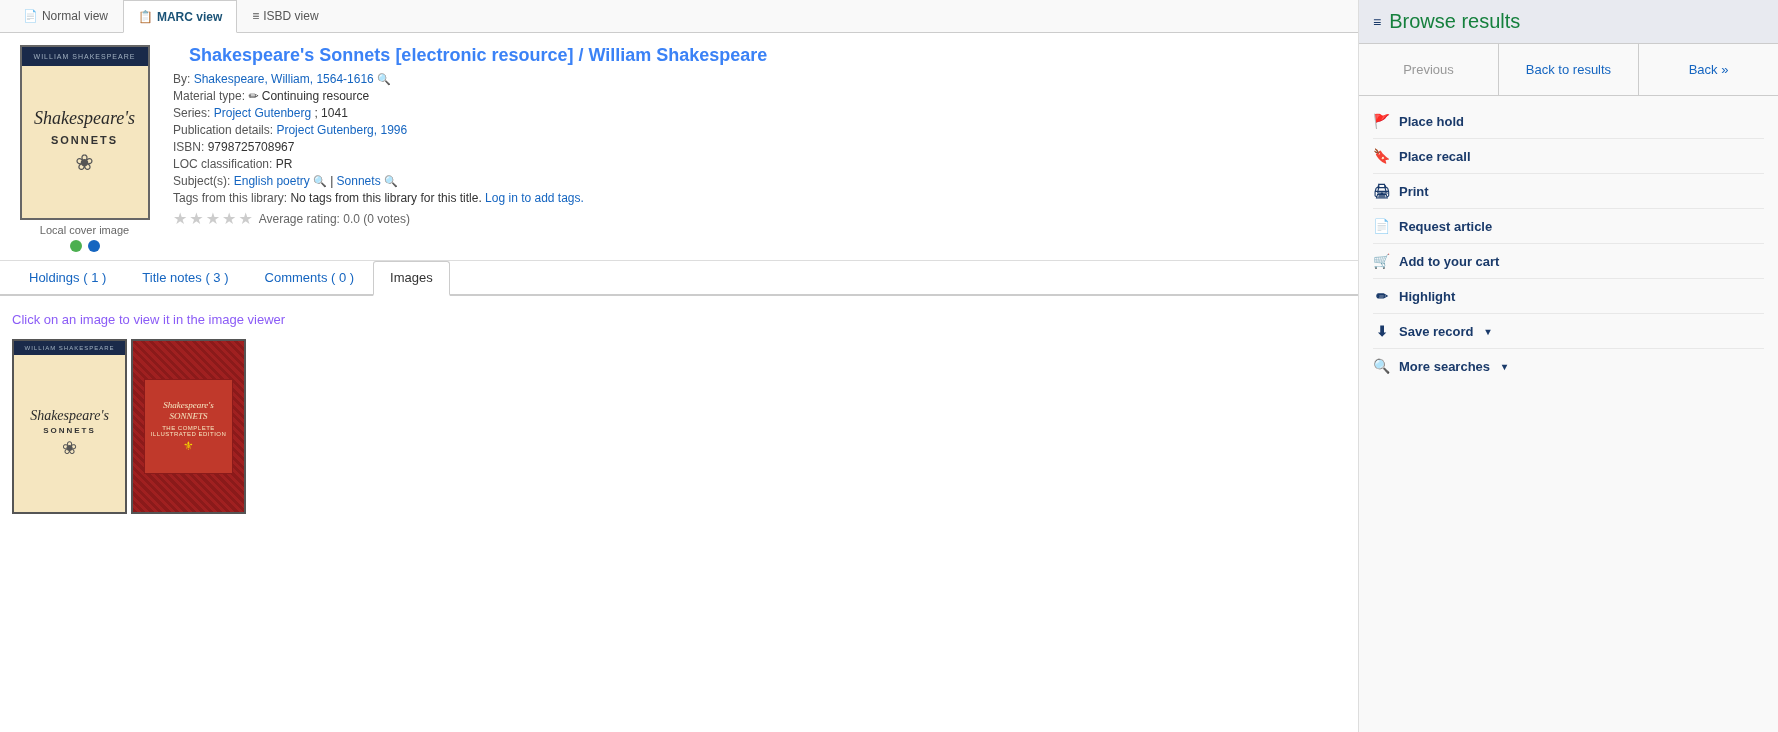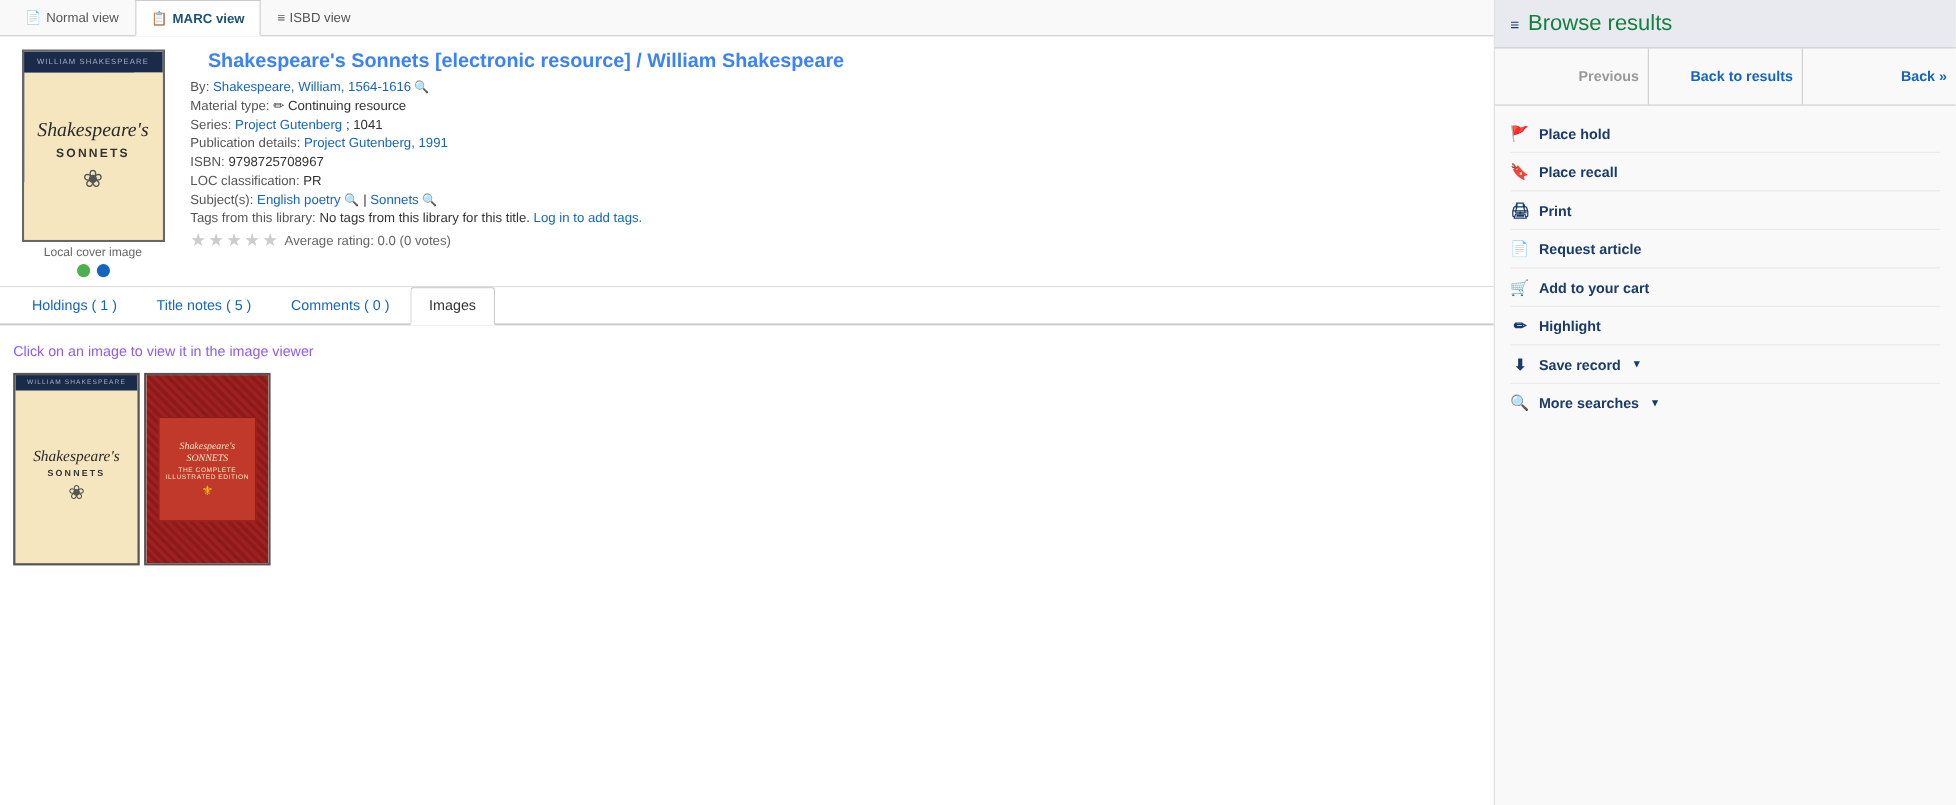--- a/index.html
+++ b/index.html
@@ -72,21 +72,21 @@
     .thumb2-title { font-family: Georgia, serif; font-style: italic; font-size: 9px; color: #f5e6c0; text-align: center; line-height: 1.3; }
     .thumb2-subtitle { font-size: 6px; color: #f5e6c0; text-align: center; margin-top: 2px; letter-spacing: 0.5px; }
     .thumb2-figure { font-size: 12px; color: #f5d700; margin-top: 2px; }
 
     
     .sidebar { width: 420px; background: #f9f9f9; border-left: 1px solid #ddd; padding: 0; }
     .sidebar-header { background: #e8eaf0; padding: 10px 14px; display: flex; align-items: center; gap: 8px; border-bottom: 1px solid #ccc; }
     .sidebar-header-icon { color: #1a3a6a; font-size: 14px; }
     .sidebar-header-title { font-size: 20px; font-weight: normal; color: #15803d; }
     .browse-nav { display: flex; border-bottom: 1px solid #ccc; }
-    .browse-nav-btn { flex: 1; padding: 18px 8px; text-align: right; font-size: 13px; color: #1565c0; cursor: pointer; border: none; background: transparent; border-right: 1px solid #ccc; text-decoration: none; font-weight: bold; }
+    .browse-nav-btn { flex: 1; padding: 18px 8px; text-align: center; font-size: 13px; color: #1565c0; cursor: pointer; border: none; background: transparent; border-right: 1px solid #ccc; text-decoration: none; }
     .browse-nav-btn:last-child { border-right: none; }
     .browse-nav-btn.gray { color: #999; cursor: default; }
     .sidebar-actions { padding: 8px 14px; }
     .action-item { display: flex; align-items: center; gap: 8px; padding: 9px 0; border-bottom: 1px solid #e8e8e8; cursor: pointer; color: #1a3a6a; font-size: 13px; font-weight: bold; text-decoration: none; }
     .action-item:last-child { border-bottom: none; }
     .action-icon { font-size: 14px; width: 18px; text-align: center; }
     .dropdown-arrow { margin-left: 4px; font-size: 10px; }
   </style>
 </head>
 <body>
@@ -146,21 +146,21 @@
         </div>
 
         <div class="meta-line">
           <span class="meta-label">Series:</span>
           <a>Project Gutenberg</a>
           <span>; 1041</span>
         </div>
 
         <div class="meta-line">
           <span class="meta-label">Publication details:</span>
-          <a>Project Gutenberg, 1991</a>
+          <a>Project Gutenberg, 1996</a>
         </div>
 
         <div class="meta-line">
           <span class="meta-label">ISBN:</span>
           <span>9798725708967</span>
         </div>
 
         <div class="meta-line">
           <span class="meta-label">LOC classification:</span>
           <span>PR</span>
@@ -196,21 +196,21 @@
           </span>
         </div>
       </div>
     </div>
 
     <div class="tabs-bar">
       <div class="tab link-style">
         <span>Holdings ( 1 )</span>
       </div>
       <div class="tab link-style">
-        <span>Title notes ( 5 )</span>
+        <span>Title notes ( 3 )</span>
       </div>
       <div class="tab link-style">
         <span>Comments ( 0 )</span>
       </div>
       <div class="tab active">
         <span>Images</span>
       </div>
     </div>
 
     <div class="tab-content">

